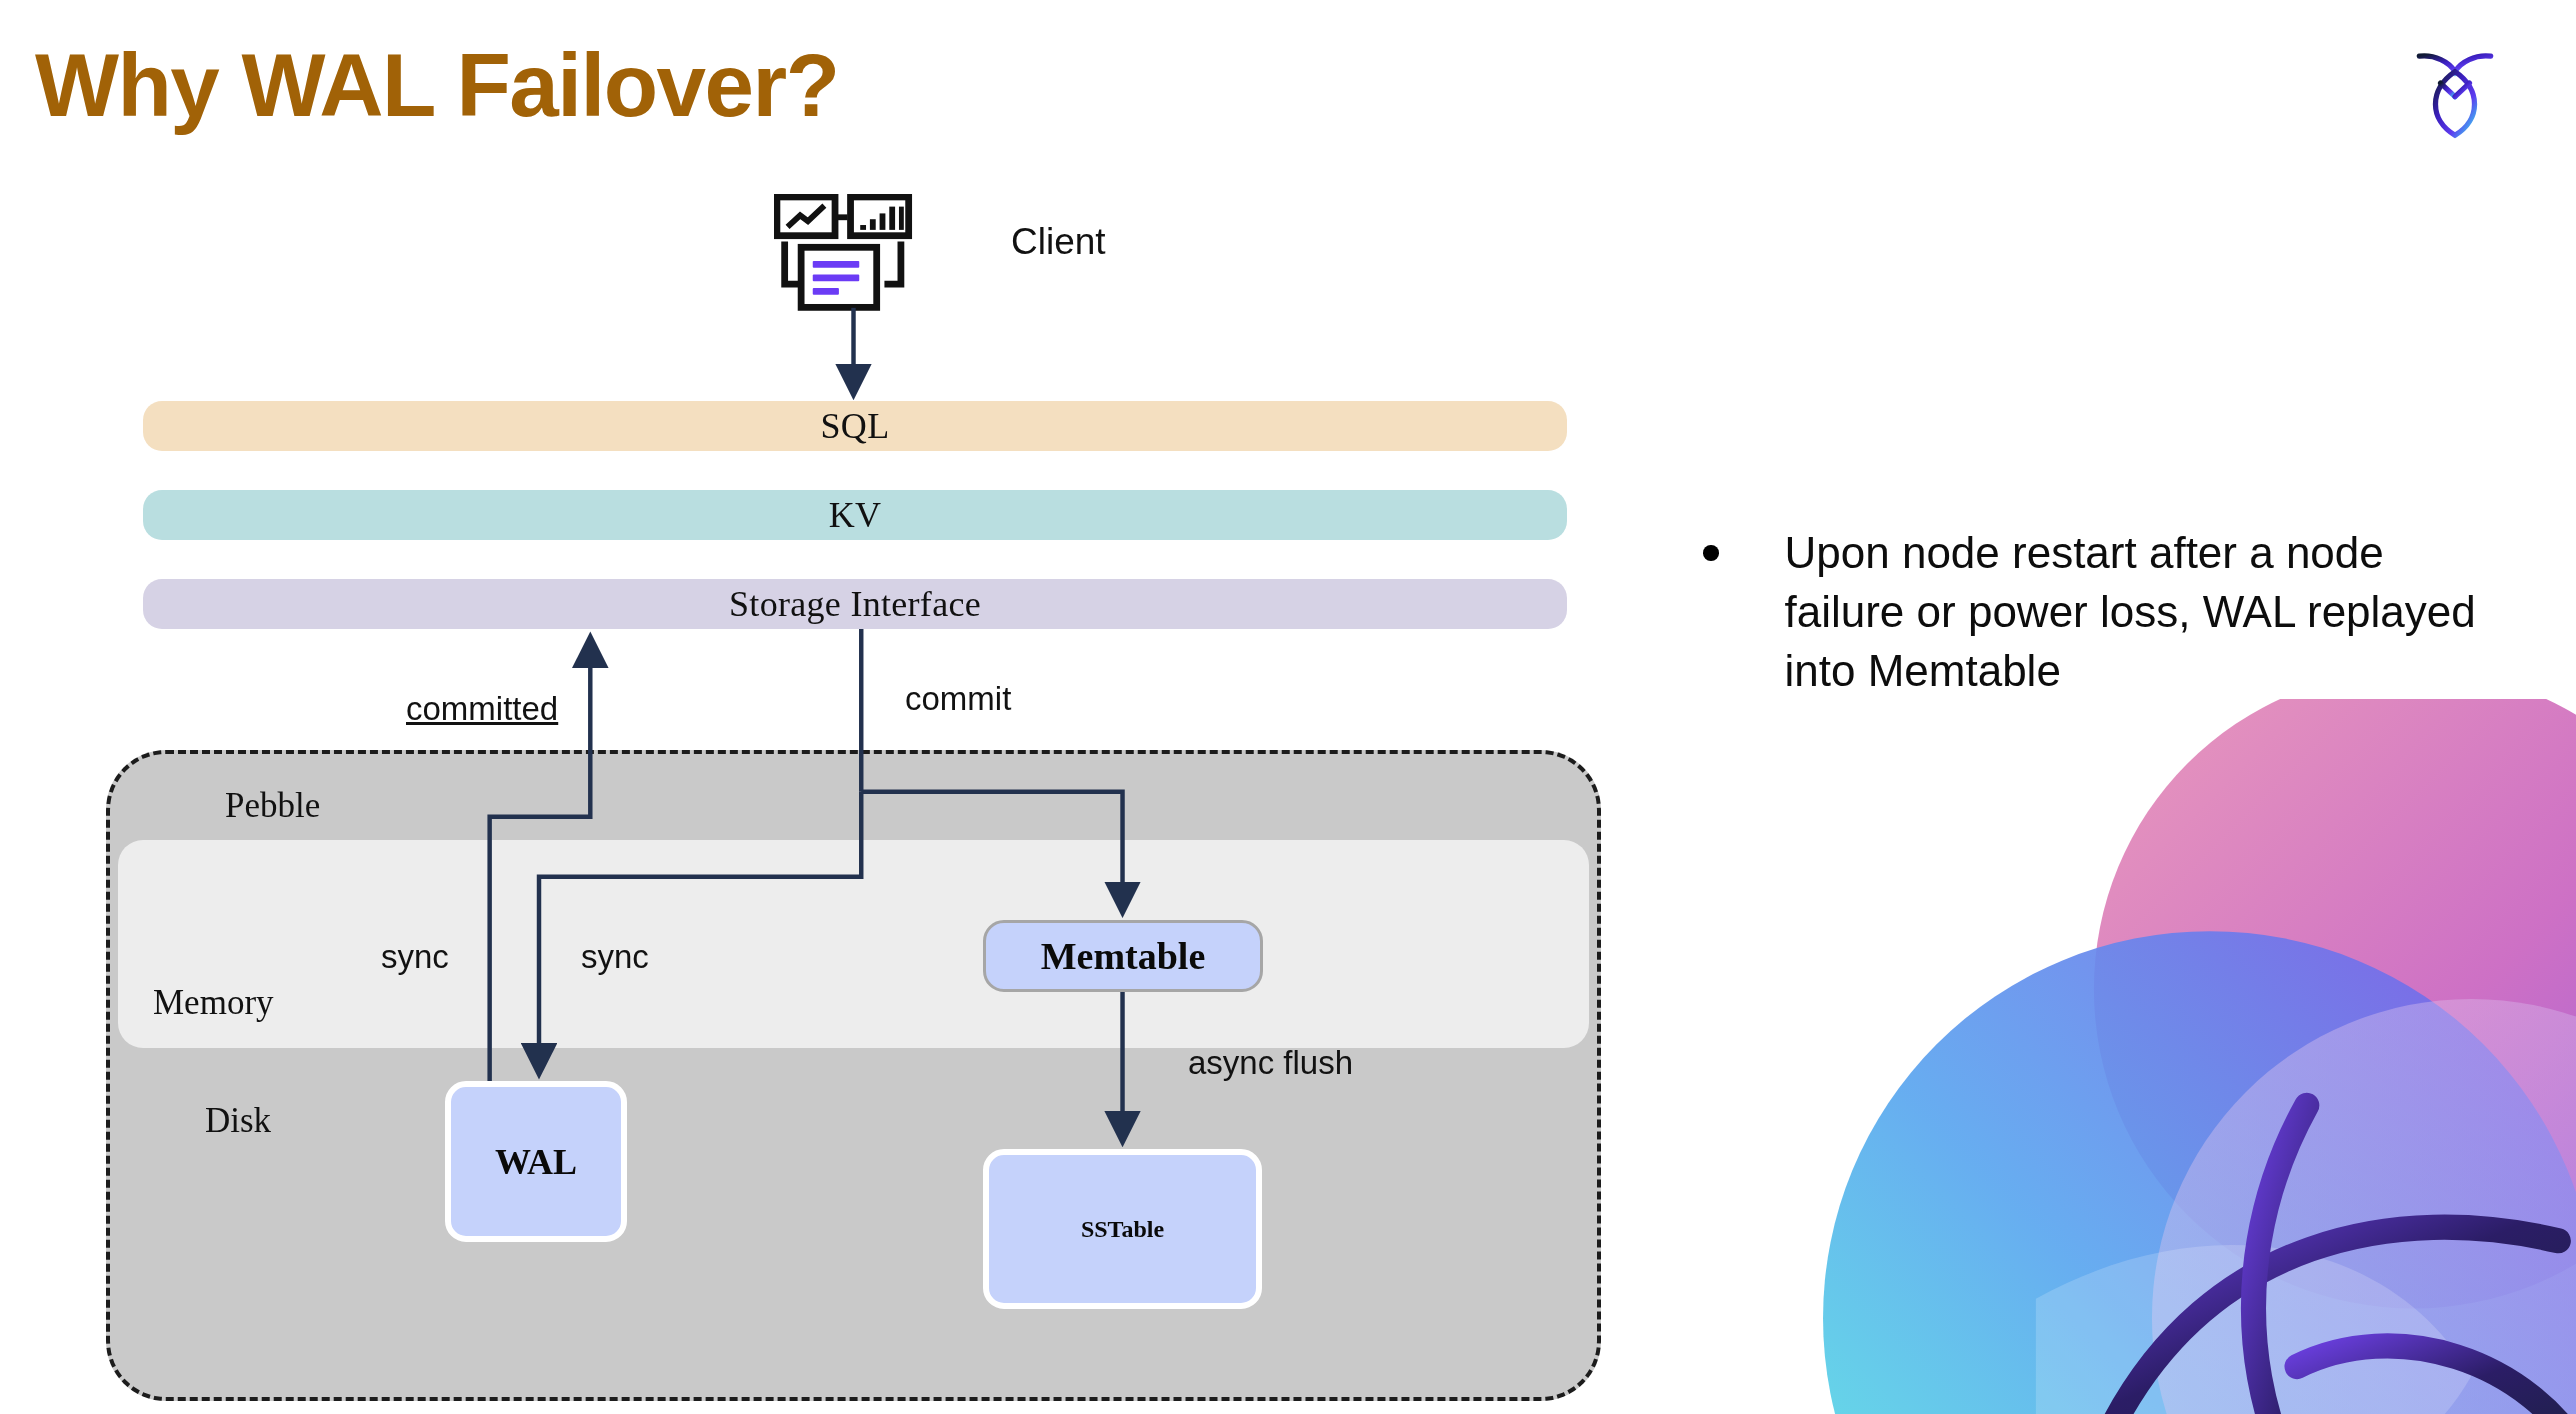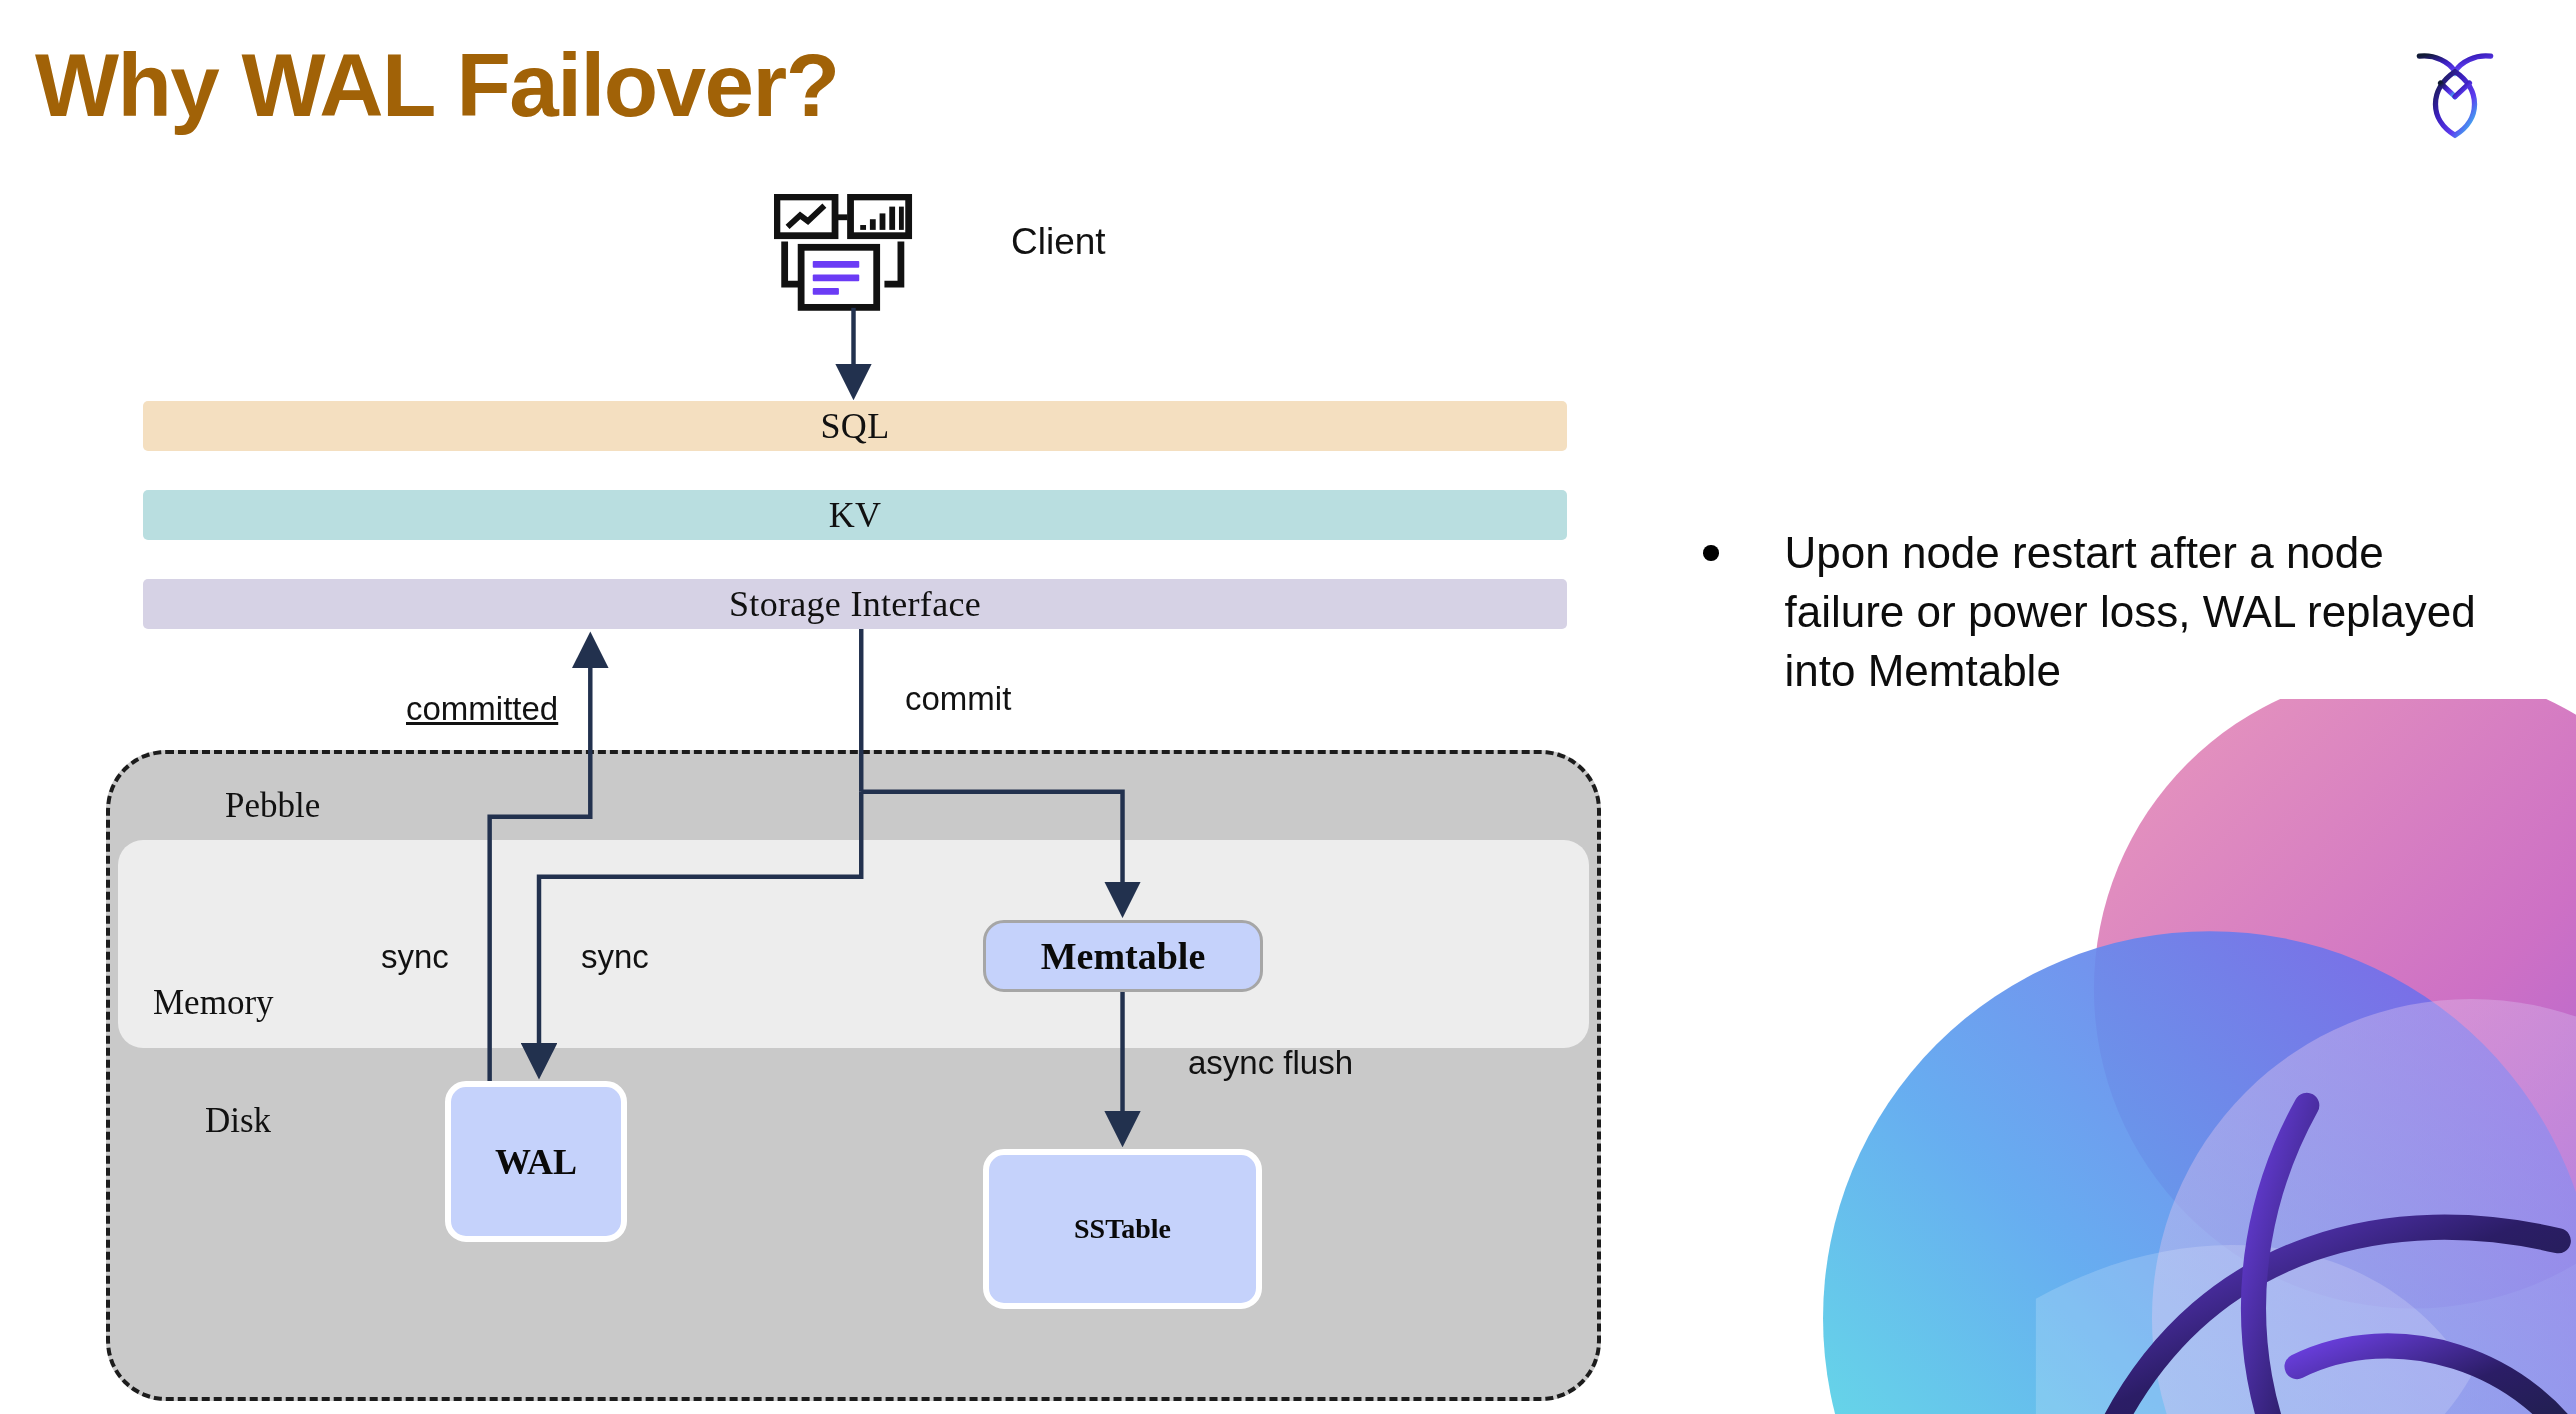--- a/index.html
+++ b/index.html
@@ -66,21 +66,21 @@
     font-family: "Liberation Sans", sans-serif;
     white-space: nowrap;
   }
 
   
   .layer-bar {
     position: absolute;
     left: 143px;
     width: 1424px;
     height: 50px;
-    border-radius: 5px;
+    border-radius: 19px;
     display: flex;
     align-items: center;
     justify-content: center;
     font-family: "Liberation Serif", serif;
     font-size: 36px;
     color: #111111;
     letter-spacing: 0.3px;
   }
   .layer-sql     { top: 401px; background: #f4dfc0; }
   .layer-kv      { top: 490px; background: #b9dee0; }
@@ -140,21 +140,21 @@
   .node-wal {
     left: 445px; top: 1081px;
     width: 182px; height: 161px;
     border: 6.8px solid #ffffff;
     font-size: 36px;
   }
   .node-sstable {
     left: 983px; top: 1149px;
     width: 279px; height: 160px;
     border: 6.8px solid #ffffff;
-    font-size: 28px;
+    font-size: 24px;
   }
 
   
   .edge-label {
     position: absolute;
     font-family: "Liberation Sans", sans-serif;
     font-size: 33px;
     color: #121212;
     white-space: nowrap;
   }

